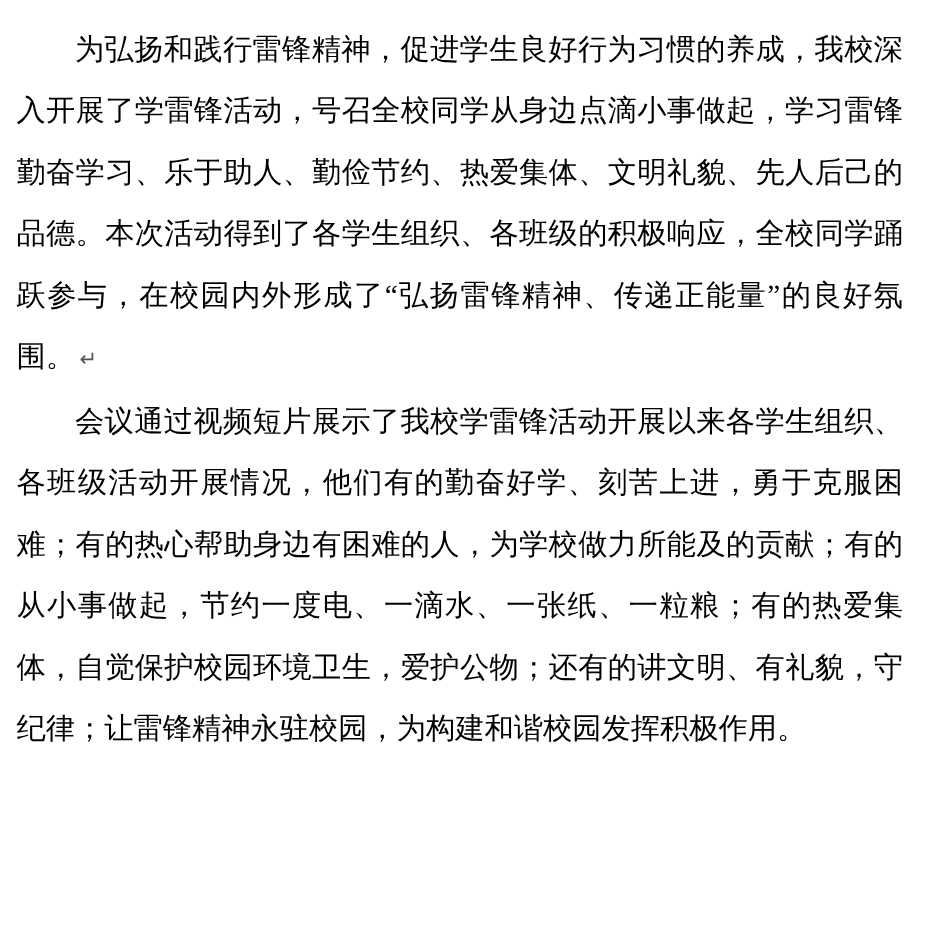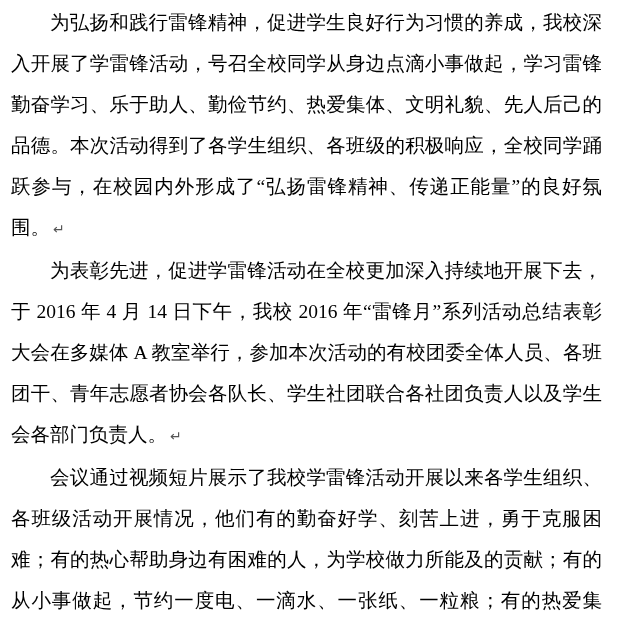--- a/index.html
+++ b/index.html
@@ -5,21 +5,21 @@
   html, body {
     margin: 0;
     padding: 0;
     background: #ffffff;
   }
   .page {
     position: relative;
     width: 613px;
     height: 623px;
     box-sizing: border-box;
-    padding: 2px 11px 0 11px;
+    padding: 13px 11px 0 11px;
     background: #ffffff;
     overflow: hidden;
     cursor: text;
   }
   p.doc-paragraph {
     margin: 0;
     padding: 0;
     font-family: "Liberation Serif", "DejaVu Serif", serif;
     font-size: 19.5px;
     line-height: 41px;
@@ -35,17 +35,16 @@
     margin-left: 3px;
   }
 </style>
 </head>
 <body>
 
 <div class="page">
 
   <p class="doc-paragraph"><span>为弘扬和践行雷锋精神，促进学生良好行为习惯的养成，我校深入开展了学雷锋活动，号召全校同学从身边点滴小事做起，学习雷锋勤奋学习、乐于助人、勤俭节约、热爱集体、文明礼貌、先人后己的品德。本次活动得到了各学生组织、各班级的积极响应，全校同学踊跃参与，在校园内外形成了“弘扬雷锋精神、传递正能量”的良好氛围。</span><span class="pmark">↵</span></p>
 
-  <p class="doc-paragraph"><span>为表彰先进，促进学雷锋活动在全校更加深入持续地开展下去，于 2016 年 4 月 14 日下午，我校 2016 年“雷锋月”系列活动总结表彰大会在多媒体 A 教室举行，参加本次活动的有校团委全体人员、各班团干、青年志愿者协会各队长、学生社团联合各社团负责人以及学生会各部门负责人。</span><span class="pmark">↵</span></p>
 
   <p class="doc-paragraph"><span>会议通过视频短片展示了我校学雷锋活动开展以来各学生组织、各班级活动开展情况，他们有的勤奋好学、刻苦上进，勇于克服困难；有的热心帮助身边有困难的人，为学校做力所能及的贡献；有的从小事做起，节约一度电、一滴水、一张纸、一粒粮；有的热爱集体，自觉保护校园环境卫生，爱护公物；还有的讲文明、有礼貌，守纪律；让雷锋精神永驻校园，为构建和谐校园发挥积极作用。</span></p>
 
 </div>
 
 </body></html>

